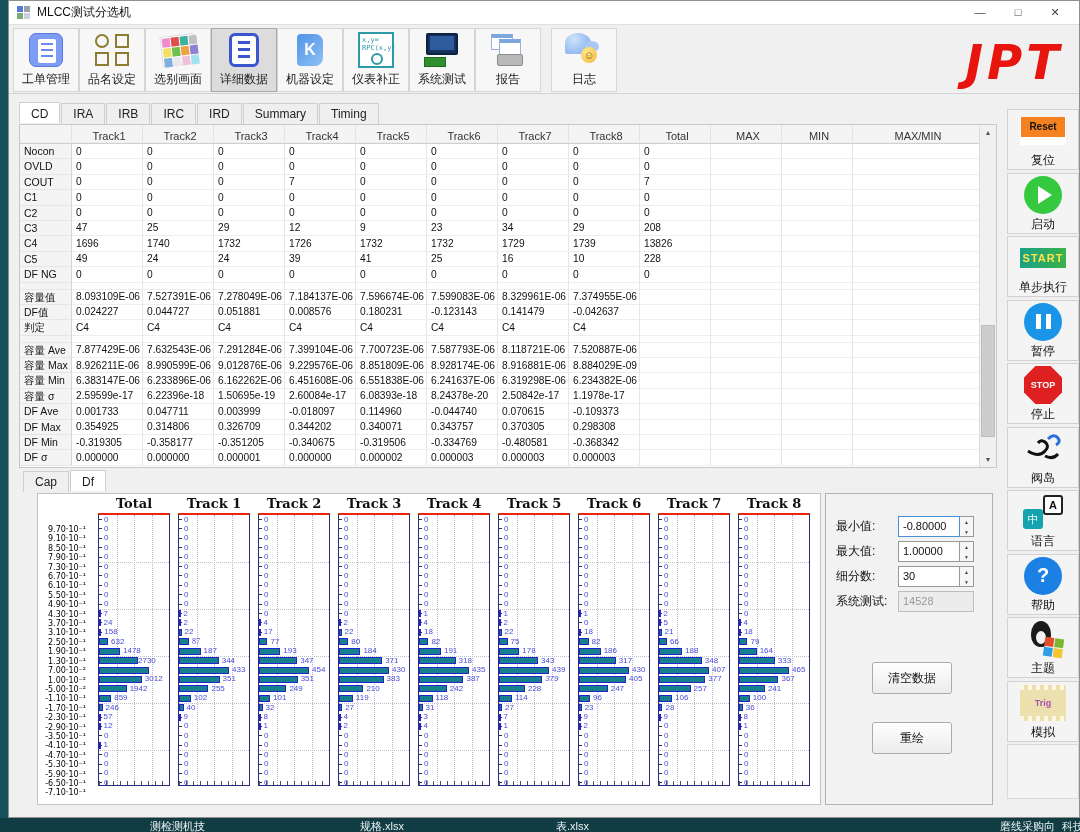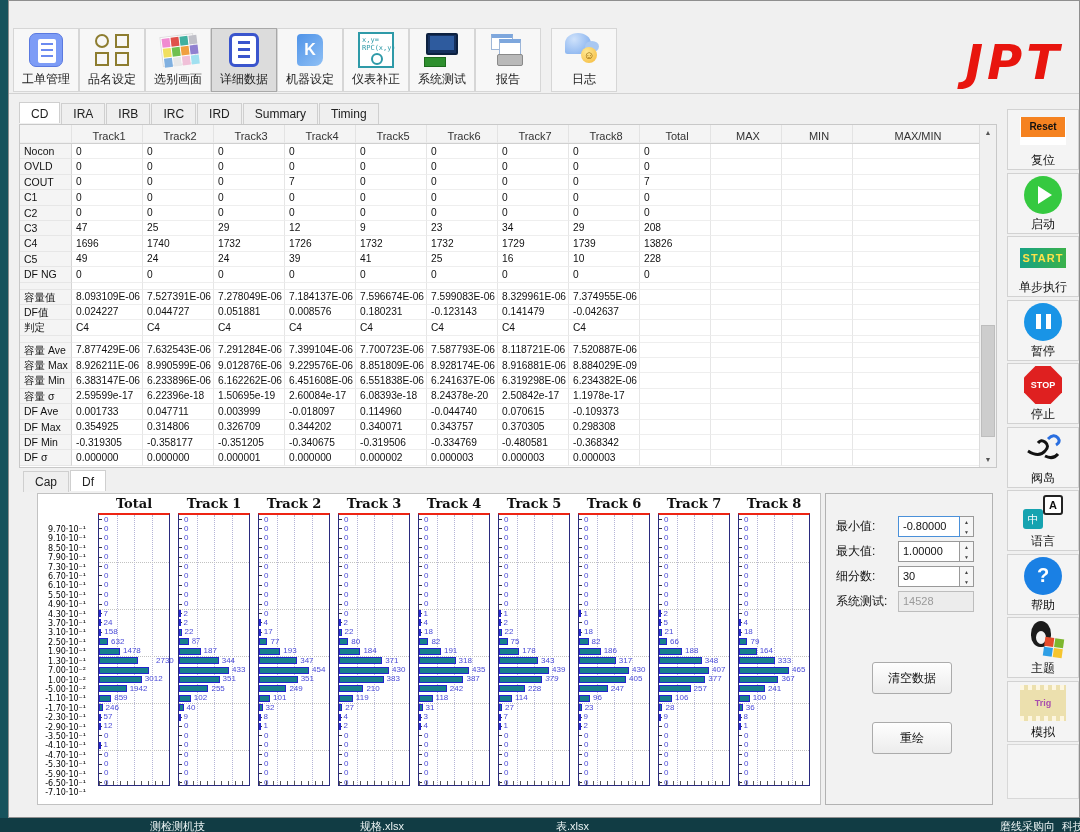--- a/index.html
+++ b/index.html
@@ -152,20 +152,32 @@
   .desktop-strip span { position:absolute; top:1px; font-size:11px; color:#eaf2f2; white-space:nowrap; }
   .left-strip { position:absolute; left:0; top:0; width:8px; height:832px; background:#17525c; }
 </style>
 </head>
 <body>
 
 <div class="left-strip"></div>
 
 <div class="window">
 
+  <div class="titlebar">
+    <span class="app-icon">
+      <i style="background:#5577dd"></i>
+        <i style="background:#99a0aa"></i>
+      <i style="background:#77aa77"></i>
+        <i style="background:#ccccdd"></i>
+    </span>
+    <span class="title-text">MLCC测试分选机</span>
+    <span class="winctl" style="left:954px">—</span>
+    <span class="winctl" style="left:992px">□</span>
+    <span class="winctl" style="left:1029px">✕</span>
+  </div>
 
   <div class="toolbar">
     <div class="tbtn" style="left:4px">
       <div class="ticon">
           <span class="ic-clipboard">
             <i>
               <b></b>
               <b></b>
               <b></b>
             </i>
@@ -735,21 +747,21 @@
             <span class="hval" style="left: 11.9926px; color: rgb(74, 74, 216);">632</span>
           </div>
           <div class="hrow">
             <span class="tick"></span>
             <span class="hbar" style="width: 21.0302px; background: rgb(23, 128, 141); border: 1px solid rgb(35, 35, 205);"></span>
             <span class="hval" style="left: 24.0302px; color: rgb(74, 74, 216);">1478</span>
           </div>
           <div class="hrow">
             <span class="tick"></span>
             <span class="hbar" style="width: 38.8446px; background: rgb(23, 128, 141); border: 1px solid rgb(35, 35, 205);"></span>
-            <span class="hval" style="left: 57px; color: rgb(74, 74, 216);">2730</span>
+            <span class="hval" style="left: 39px; color: rgb(74, 74, 216);">2730</span>
           </div>
           <div class="hrow">
             <span class="tick"></span>
             <span class="hbar" style="width: 50px; background: rgb(23, 128, 141); border: 1px solid rgb(35, 35, 205);"></span>
             <span class="hval" style="left: 53px; color: rgb(74, 74, 216); margin-left: 36px;">3514</span>
           </div>
           <div class="hrow">
             <span class="tick"></span>
             <span class="hbar" style="width: 42.8571px; background: rgb(23, 128, 141); border: 1px solid rgb(35, 35, 205);"></span>
             <span class="hval" style="left: 45.8571px; color: rgb(74, 74, 216);">3012</span>

